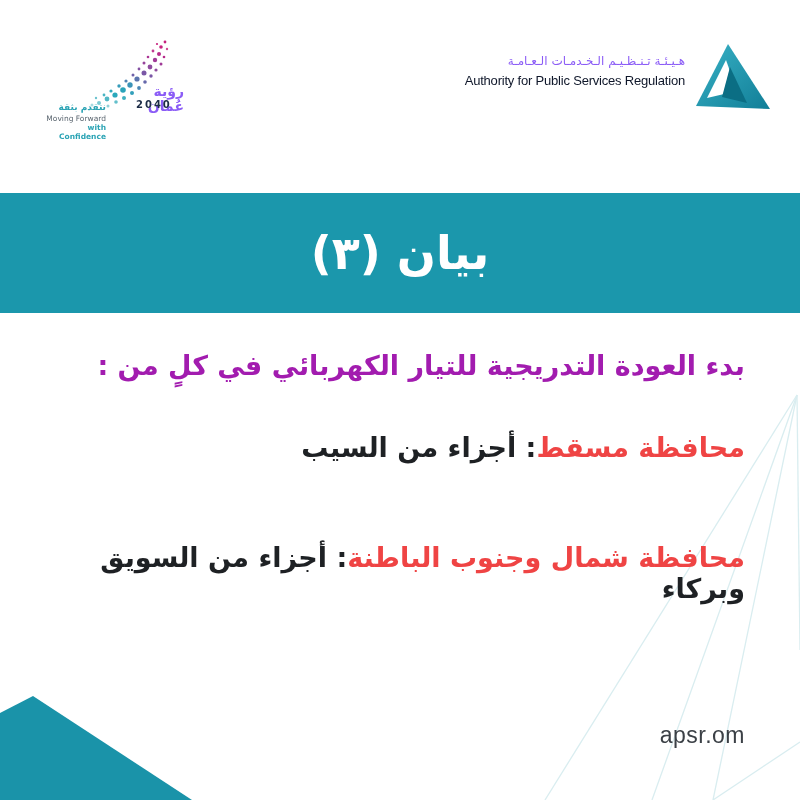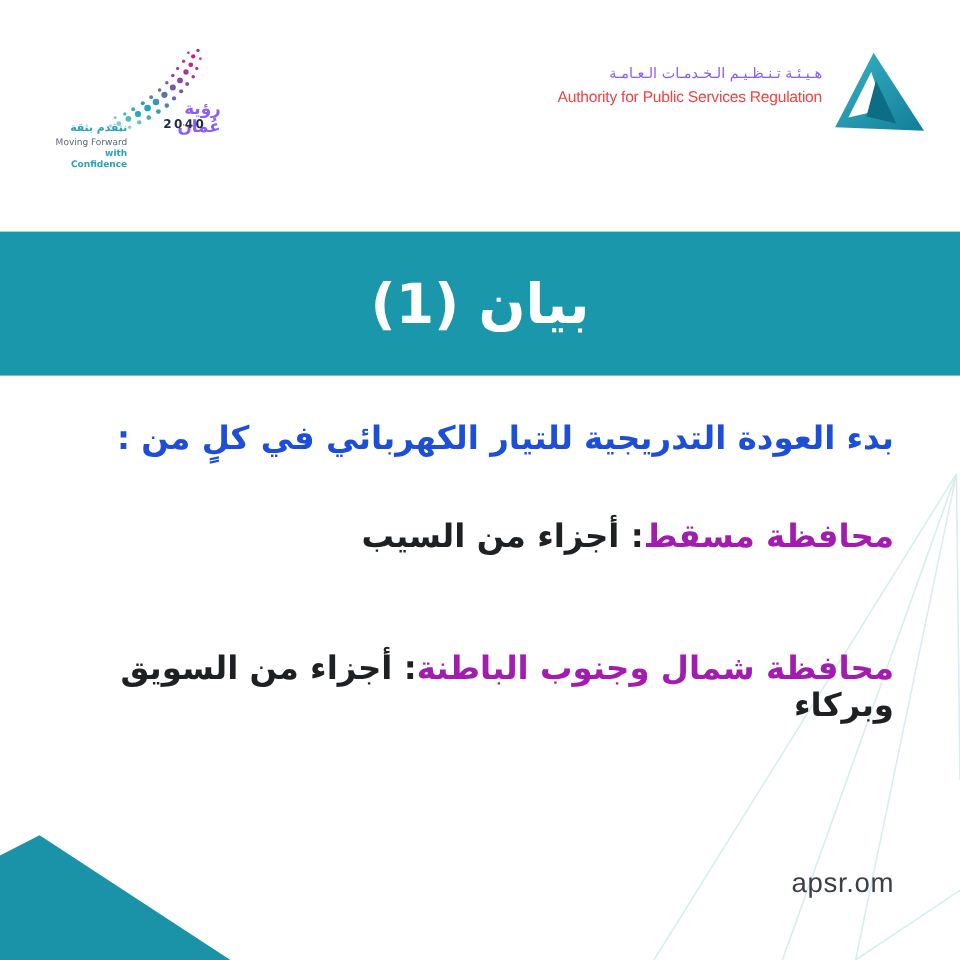--- a/index.html
+++ b/index.html
@@ -13,32 +13,32 @@
   .vision-title{position:absolute;left:76px;top:50px;width:64px;text-align:right;
     direction:rtl;font-size:14px;font-weight:bold;color:#8b5cf6;line-height:15px;}
   .vision-year{position:absolute;left:92px;top:65px;font-size:10px;font-weight:bold;
     color:#1c2c47;letter-spacing:2px;}
   .vision-tagline{position:absolute;left:0;top:52px;width:62px;text-align:right;line-height:9px;margin-top:17px;}
   .vision-tagline .ar{font-size:9px;font-weight:bold;color:#2aa3b4;direction:rtl;display:block;}
   .vision-tagline .en1{font-size:7.5px;color:#5b6670;display:block;margin-top:2px;}
   .vision-tagline .en2{font-size:7.5px;font-weight:bold;color:#2aa3b4;display:block;}
   .authority{position:absolute;right:115px;top:50px;text-align:right;}
   .authority .name-ar{font-size:12px;color:#8b5cf6;direction:rtl;white-space:nowrap;line-height:22px;}
-  .authority .name-en{font-size:13px;color:#ef4444;font-family:"Liberation Sans",sans-serif;
+  .authority .name-en{font-size:13px;color:#0f172a;font-family:"Liberation Sans",sans-serif;
     white-space:nowrap;line-height:18px;letter-spacing:-0.2px;}
   .pyramid{position:absolute;left:692px;top:40px;}
   
   .banner{position:absolute;left:0;top:193px;width:800px;height:120px;background:#1b97ac;
     display:flex;align-items:center;justify-content:center;}
   .banner-title{color:#ffffff;font-size:46px;font-weight:bold;direction:rtl;}
   .intro{top:350px;font-size:27px;position:absolute;right:55px;left:40px;direction:rtl;
-    text-align:right;color:#1d4ed8;font-weight:bold;}
+    text-align:right;color:#a21caf;font-weight:bold;}
   .item{position:absolute;right:55px;left:40px;direction:rtl;text-align:right;
     font-size:27px;font-weight:bold;color:#1e2124;}
-  .item .gov{color:#a21caf;}
+  .item .gov{color:#ef4444;}
   .item1{top:432px;} .item2{top:487px;} .item3{top:542px;}
   .closing{position:absolute;right:55px;left:30px;top:641px;direction:rtl;text-align:right;
     font-size:27px;font-weight:bold;color:#1e2124;}
   .website{position:absolute;right:55px;top:722px;font-size:23px;color:#3b4046;
     letter-spacing:0.5px;font-family:"Liberation Sans",sans-serif;text-align:center;}
   
   .deco{position:absolute;left:0;top:0;pointer-events:none;}
 </style>
 </head>
 <body>
@@ -114,21 +114,21 @@
         <stop offset="0" stop-color="#39b2c6"></stop>
           <stop offset="1" stop-color="#117e97"></stop>
       </linearGradient>
     </defs>
     <polygon points="36,4 4,66 78,69" fill="url(#tg)"></polygon>
     <polygon points="34,20 15,58 45,51" fill="#ffffff"></polygon>
     <polygon points="38,27 55,63 30,57" fill="#0b6e84"></polygon>
   </svg>
 
   <div class="banner">
-    <div class="banner-title">بيان (1)</div>
+    <div class="banner-title">بيان (٣)</div>
   </div>
 
   <div class="intro">بدء العودة التدريجية للتيار الكهربائي في كلٍ من :</div>
 
   <div class="item item1">
     <span class="gov">محافظة مسقط</span><span>: أجزاء من السيب</span>
   </div>
   <div class="item item3">
     <span class="gov">محافظة شمال وجنوب الباطنة</span><span>: أجزاء من السويق وبركاء</span>
   </div>

